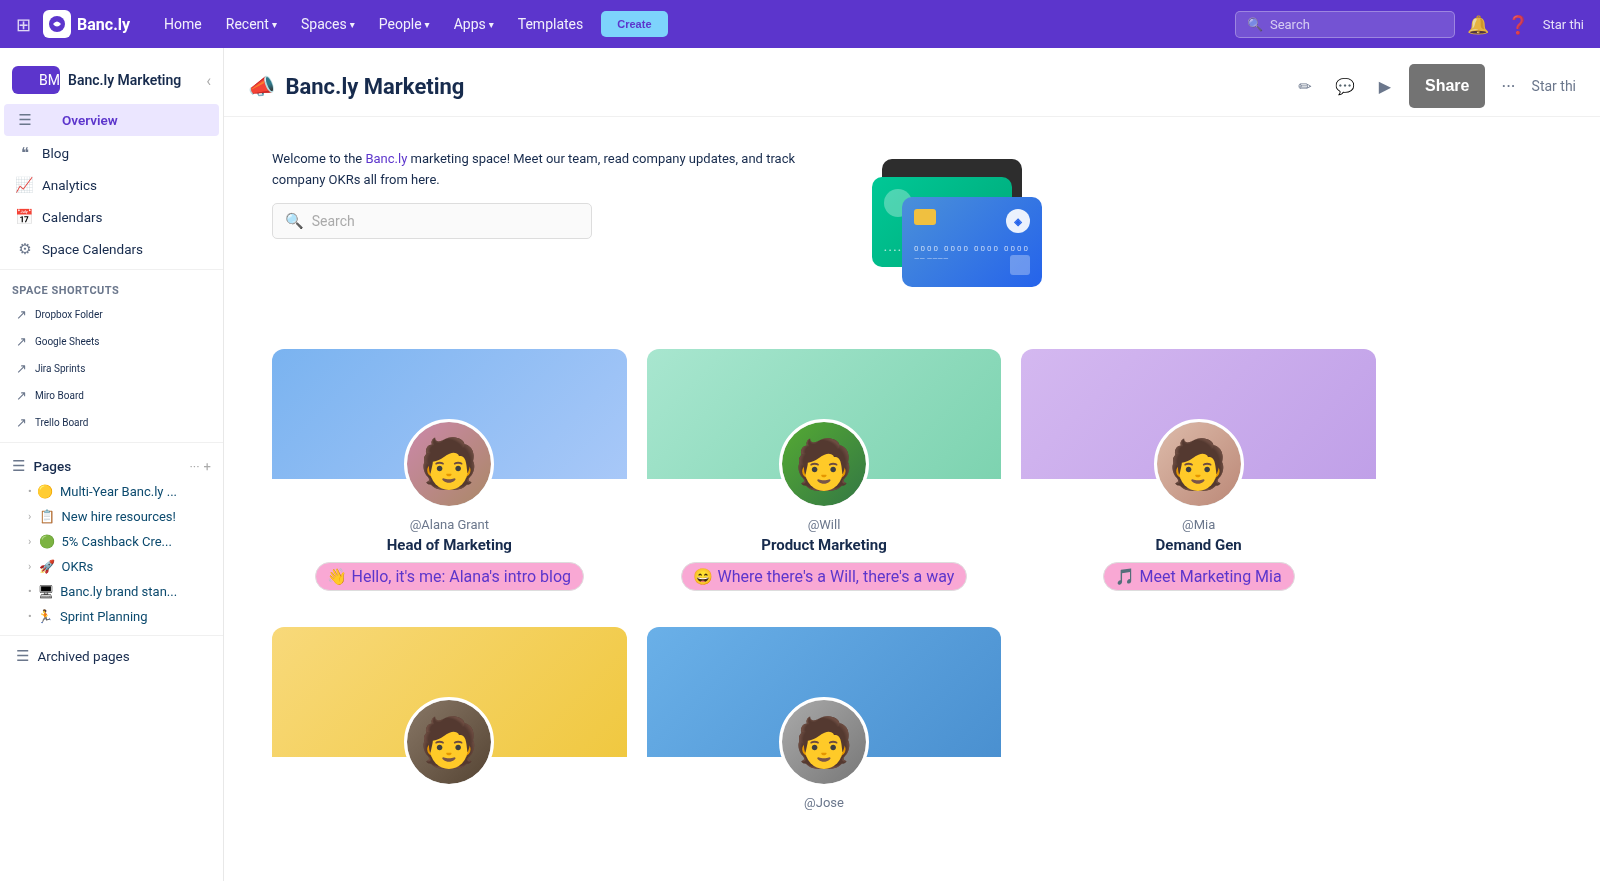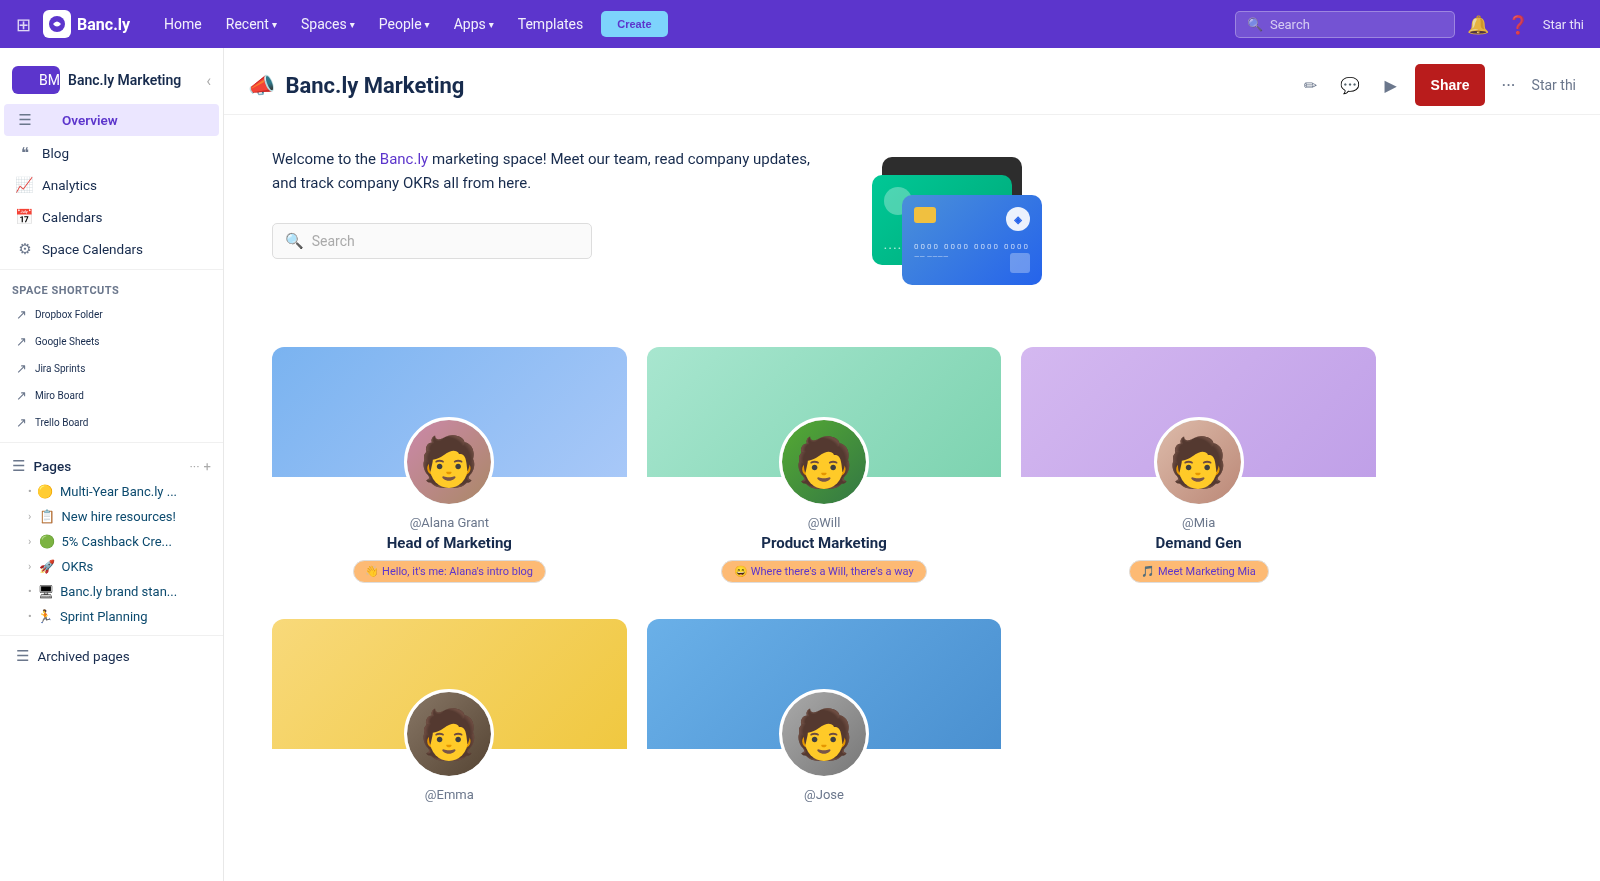--- a/index.html
+++ b/index.html
@@ -84,30 +84,30 @@
     
     .main-content { flex: 1; overflow-y: auto; background: #fff; }
 
     
     .page-header { display: flex; align-items: center; justify-content: space-between; padding: 16px 24px 8px; border-bottom: 1px solid #f0f0f0; }
     .page-title-area { display: flex; align-items: center; gap: 10px; }
     .page-emoji { font-size: 22px; }
     .page-title { font-size: 22px; font-weight: 700; color: #172B4D; }
     .page-actions { display: flex; align-items: center; gap: 8px; }
     .page-action-btn { width: 32px; height: 32px; display: flex; align-items: center; justify-content: center; border-radius: 4px; cursor: pointer; color: #6B778C; font-size: 16px; border: none; background: none; }
-    .share-btn { background: #b91c1c; color: #fff; border: none; padding: 13px 16px; border-radius: 5px; font-size: 14px; font-weight: 600; cursor: pointer; }
+    .share-btn { background: #737373; color: #fff; border: none; padding: 13px 16px; border-radius: 5px; font-size: 16px; font-weight: 600; cursor: pointer; }
     .more-btn { color: #6B778C; font-size: 18px; cursor: pointer; padding: 4px 8px; }
     .star-text { color: #6B778C; font-size: 14px; cursor: pointer; }
 
     
     .page-body { padding: 32px 48px; max-width: 1200px; }
 
     .hero-section { display: flex; align-items: flex-start; gap: 40px; margin-bottom: 40px; }
     .hero-text { flex: 1; max-width: 560px; }
-    .hero-description { font-size: 15px; color: #172B4D; line-height: 1.6; margin-bottom: 28px; }
+    .hero-description { font-size: 13px; color: #172B4D; line-height: 1.6; margin-bottom: 12px; }
     .hero-description a { color: #5c35cc; text-decoration: none; }
     .hero-search { display: flex; align-items: center; gap: 8px; border: 1px solid #ddd; border-radius: 5px; padding: 8px 12px; width: 320px; cursor: text; background: #fafafa; }
     .hero-search-icon { color: #6B778C; font-size: 15px; }
     .hero-search-text { color: #aaa; font-size: 14px; }
 
     
     .card-illustration { position: relative; width: 200px; height: 160px; }
     .card-back { width: 140px; height: 90px; background: #2d2d2d; border-radius: 10px; position: absolute; top: 10px; left: 10px; z-index: 1; }
     .card-front-green { width: 140px; height: 90px; background: linear-gradient(135deg, #00c896, #00a878); border-radius: 10px; position: absolute; top: 28px; left: 0; z-index: 2; display: flex; flex-direction: column; justify-content: space-between; padding: 12px; }
     .card-front-blue { width: 140px; height: 90px; background: linear-gradient(135deg, #4a90d9, #2563eb); border-radius: 10px; position: absolute; top: 48px; left: 30px; z-index: 3; display: flex; flex-direction: column; justify-content: space-between; padding: 12px; }
@@ -120,21 +120,21 @@
     .meet-team-title { text-align: center; font-size: 26px; font-weight: 700; color: #172B4D; margin-bottom: 28px; }
 
     .team-grid { display: grid; grid-template-columns: repeat(3, 1fr); gap: 20px; }
     .team-card { border-radius: 12px; overflow: hidden; display: flex; flex-direction: column; align-items: center; }
     .team-card-bg { width: 100%; height: 130px; display: flex; align-items: flex-end; justify-content: center; padding-bottom: 0; position: relative; }
     .team-avatar { width: 90px; height: 90px; border-radius: 50%; border: 3px solid #fff; object-fit: cover; position: absolute; bottom: -30px; left: 50%; transform: translateX(-50%); background: #ddd; overflow: hidden; display: flex; align-items: center; justify-content: center; }
     .avatar-placeholder { width: 100%; height: 100%; border-radius: 50%; display: flex; align-items: center; justify-content: center; font-size: 32px; }
     .team-card-info { padding: 38px 16px 16px; text-align: center; width: 100%; }
     .team-handle { font-size: 13px; color: #6B778C; margin-bottom: 4px; }
     .team-name { font-size: 15px; font-weight: 700; color: #172B4D; margin-bottom: 8px; }
-    .team-link { display: inline-block; background: #fdba74; border: 1px solid #ddd; border-radius: 20px; padding: 4px 12px; font-size: 11px; color: #5c35cc; text-decoration: none; cursor: pointer; }
+    .team-link { display: inline-block; background: #f9a8d4; border: 1px solid #ddd; border-radius: 20px; padding: 4px 12px; font-size: 16px; color: #5c35cc; text-decoration: none; cursor: pointer; }
 
     .bg-blue { background: linear-gradient(135deg, #7ab3f0, #a8c8f8); }
     .bg-green { background: linear-gradient(135deg, #a8e6cf, #7dd3b0); }
     .bg-purple { background: linear-gradient(135deg, #d4b8f0, #c0a0e8); }
     .bg-yellow { background: linear-gradient(135deg, #f8d97a, #f0c840); }
     .bg-blue2 { background: linear-gradient(135deg, #6ab0e8, #4a90d0); }
 
     
     .divider { height: 1px; background: #f0f0f0; margin: 4px 0; }
   </style>
@@ -371,24 +371,20 @@
             <a class="team-link">🎵 Meet Marketing Mia</a>
           </div>
         </div>
 
         <div class="team-card">
           <div class="team-card-bg bg-yellow" style="position:relative;">
             <div class="team-avatar">
               <div class="avatar-placeholder" style="background:linear-gradient(135deg,#876,#543);font-size:48px;">🧑</div>
             </div>
           </div>
-          <div class="team-card-info">
-            <div class="team-handle">@Emma</div>
-            <div class="team-name"></div>
-          </div>
         </div>
 
         <div class="team-card">
           <div class="team-card-bg bg-blue2" style="position:relative;">
             <div class="team-avatar">
               <div class="avatar-placeholder" style="background:linear-gradient(135deg,#aaa,#777);font-size:48px;">🧑</div>
             </div>
           </div>
           <div class="team-card-info">
             <div class="team-handle">@Jose</div>

